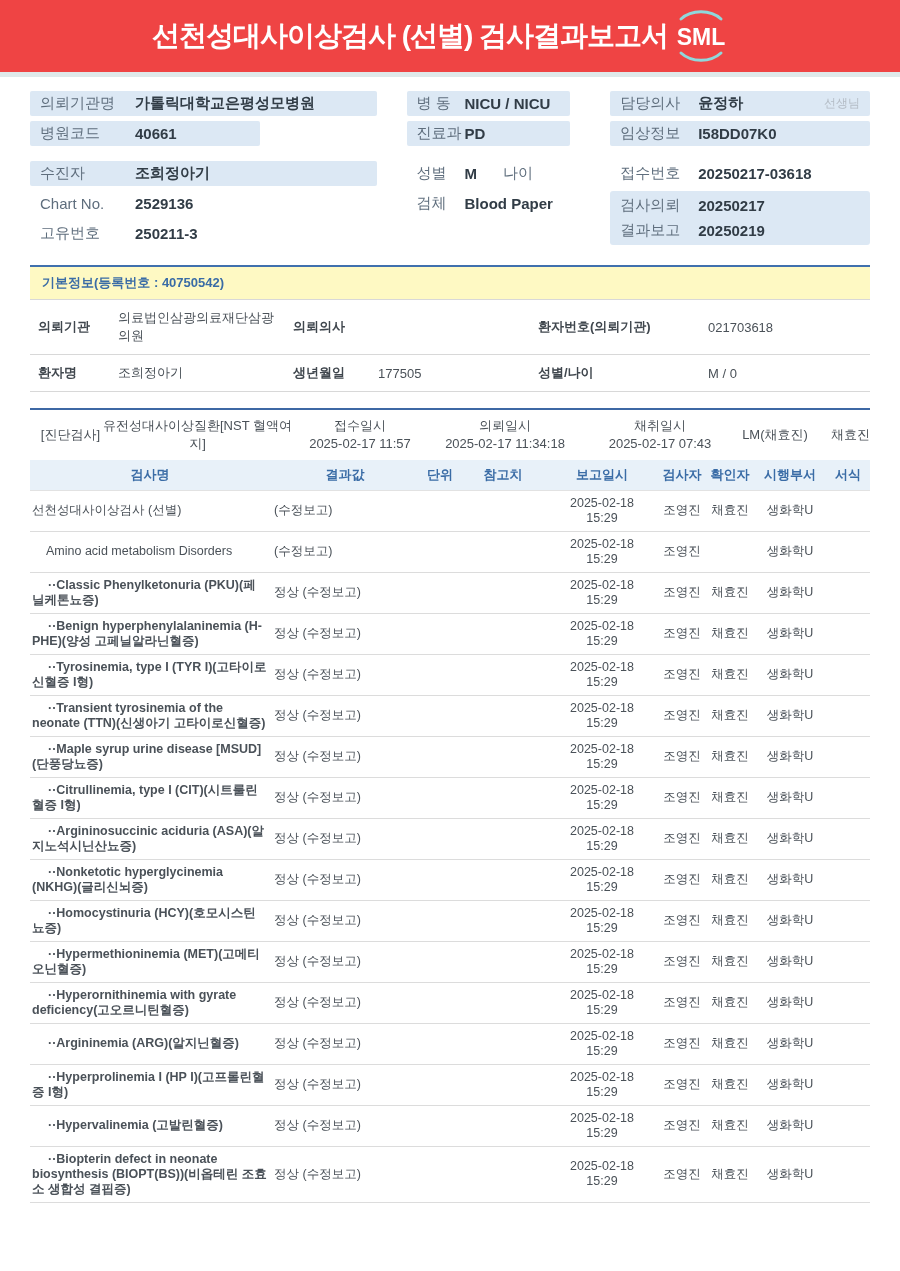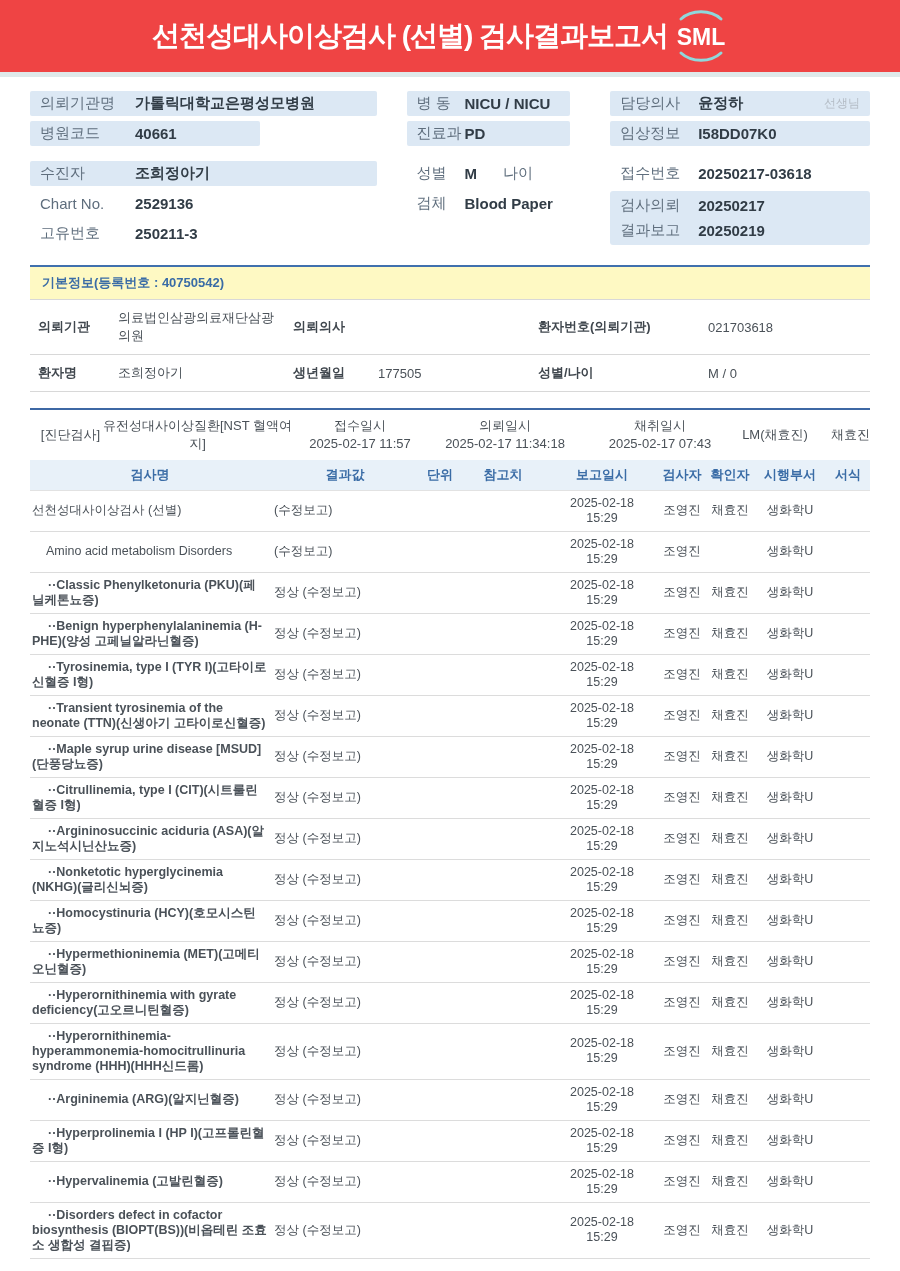--- a/index.html
+++ b/index.html
@@ -432,36 +432,20 @@
       <div>2025-02-18</div>
       <div>15:29</div>
     </td>
     <td class="c-center">조영진</td>
     <td class="c-center">채효진</td>
     <td class="c-center">생화학U</td>
     <td class="c-center"></td>
   </tr>
       <tr>
     <td class="c-name">
-          <p class="nm ind2">··Hyperornithinemia-hyperammonemia-homocitrullinuria syndrome (HHH)(HHH신드롬)</p>
-        </td>
-    <td class="c-result">정상 (수정보고)</td>
-    <td class="c-center"></td>
-    <td class="c-center"></td>
-    <td class="c-date">
-      <div>2025-02-18</div>
-      <div>15:29</div>
-    </td>
-    <td class="c-center">조영진</td>
-    <td class="c-center">채효진</td>
-    <td class="c-center">생화학U</td>
-    <td class="c-center"></td>
-  </tr>
-      <tr>
-    <td class="c-name">
           <p class="nm ind2">··Argininemia (ARG)(알지닌혈증)</p>
         </td>
     <td class="c-result">정상 (수정보고)</td>
     <td class="c-center"></td>
     <td class="c-center"></td>
     <td class="c-date">
       <div>2025-02-18</div>
       <div>15:29</div>
     </td>
     <td class="c-center">조영진</td>
@@ -496,21 +480,21 @@
       <div>2025-02-18</div>
       <div>15:29</div>
     </td>
     <td class="c-center">조영진</td>
     <td class="c-center">채효진</td>
     <td class="c-center">생화학U</td>
     <td class="c-center"></td>
   </tr>
       <tr>
     <td class="c-name">
-          <p class="nm ind2">··Disorders defect in cofactor biosynthesis (BIOPT(BS))(비옵테린 조효소 생합성 결핍증)</p>
+          <p class="nm ind2">··Biopterin defect in neonate biosynthesis (BIOPT(BS))(비옵테린 조효소 생합성 결핍증)</p>
         </td>
     <td class="c-result">정상 (수정보고)</td>
     <td class="c-center"></td>
     <td class="c-center"></td>
     <td class="c-date">
       <div>2025-02-18</div>
       <div>15:29</div>
     </td>
     <td class="c-center">조영진</td>
     <td class="c-center">채효진</td>

